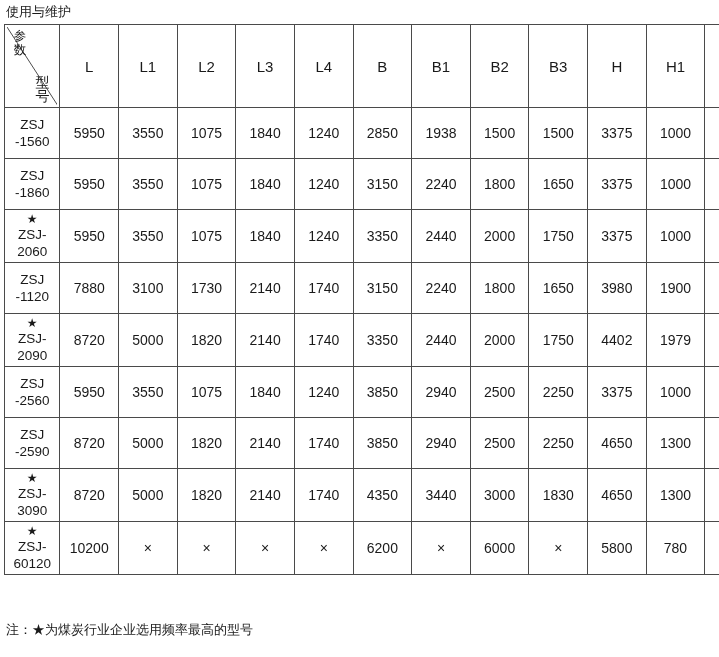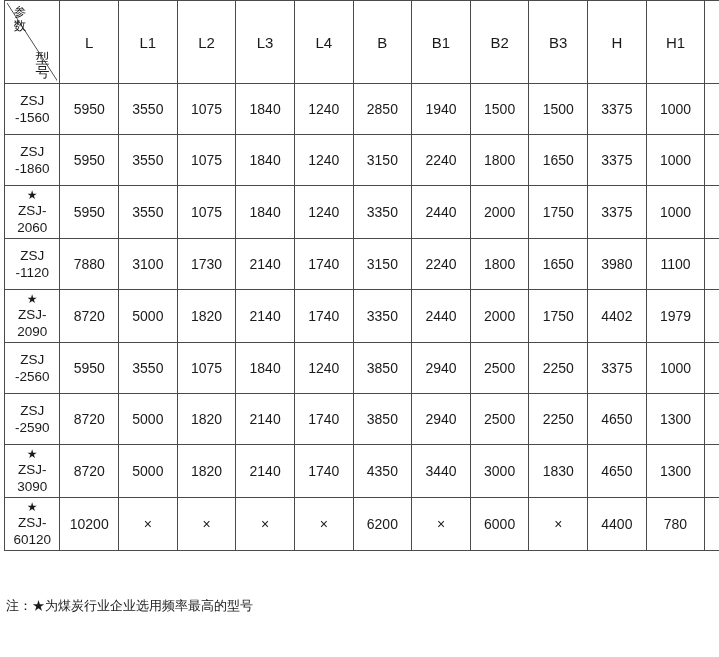--- a/index.html
+++ b/index.html
@@ -110,20 +110,21 @@
     line-height: 18px;
     padding: 6px 0 0 6px;
     margin-top: 40px;
   }
 </style>
 </head>
 <body>
 
 <div class="page">
 
+  <div class="doc-header">使用与维护</div>
 
   <div class="table-wrap">
     <table class="spec">
       <colgroup id="colgroup-spec">
         <col class="c-model">
       <col class="c-val">
           <col class="c-val">
           <col class="c-val">
           <col class="c-val">
           <col class="c-val">
@@ -165,21 +166,21 @@
             <td class="model-cell">
               <div>ZSJ</div>
               <div>-1560</div>
             </td>
             <td class="val-cell">5950</td>
             <td class="val-cell">3550</td>
             <td class="val-cell">1075</td>
             <td class="val-cell">1840</td>
             <td class="val-cell">1240</td>
             <td class="val-cell">2850</td>
-            <td class="val-cell">1940</td>
+            <td class="val-cell">1938</td>
             <td class="val-cell">1500</td>
             <td class="val-cell">1500</td>
             <td class="val-cell">3375</td>
             <td class="val-cell">1000</td>
             <td class="val-cell">1390</td>
           </tr>
           <tr>
             <td class="model-cell">
               <div>ZSJ</div>
               <div>-1860</div>
@@ -224,21 +225,21 @@
             <td class="val-cell">7880</td>
             <td class="val-cell">3100</td>
             <td class="val-cell">1730</td>
             <td class="val-cell">2140</td>
             <td class="val-cell">1740</td>
             <td class="val-cell">3150</td>
             <td class="val-cell">2240</td>
             <td class="val-cell">1800</td>
             <td class="val-cell">1650</td>
             <td class="val-cell">3980</td>
-            <td class="val-cell">1100</td>
+            <td class="val-cell">1900</td>
             <td class="val-cell">1500</td>
           </tr>
           <tr>
             <td class="model-cell">
               <span class="star">★</span>
               <div>ZSJ-</div>
               <div>2090</div>
             </td>
             <td class="val-cell">8720</td>
             <td class="val-cell">5000</td>
@@ -316,21 +317,21 @@
             </td>
             <td class="val-cell">10200</td>
             <td class="val-cell">×</td>
             <td class="val-cell">×</td>
             <td class="val-cell">×</td>
             <td class="val-cell">×</td>
             <td class="val-cell">6200</td>
             <td class="val-cell">×</td>
             <td class="val-cell">6000</td>
             <td class="val-cell">×</td>
-            <td class="val-cell">4400</td>
+            <td class="val-cell">5800</td>
             <td class="val-cell">780</td>
             <td class="val-cell">1150</td>
           </tr>
         </tbody>
     </table>
   </div>
 
   <div class="note">注：★为煤炭行业企业选用频率最高的型号</div>
 
 </div>

